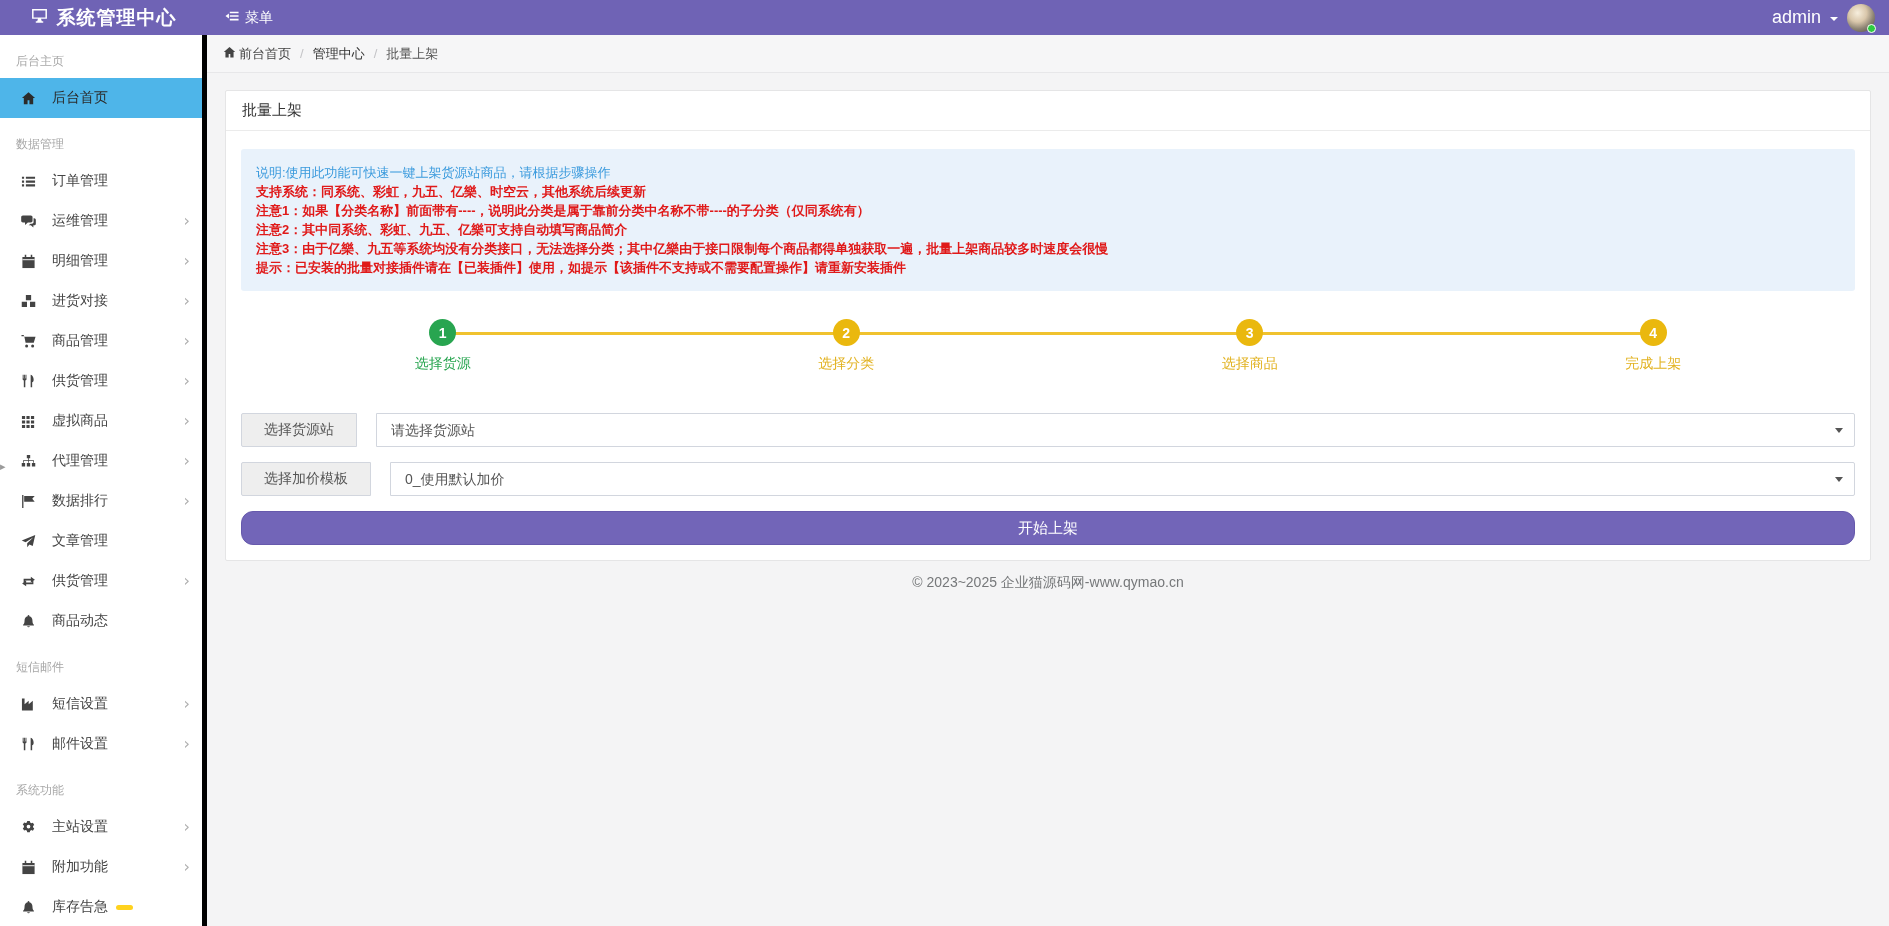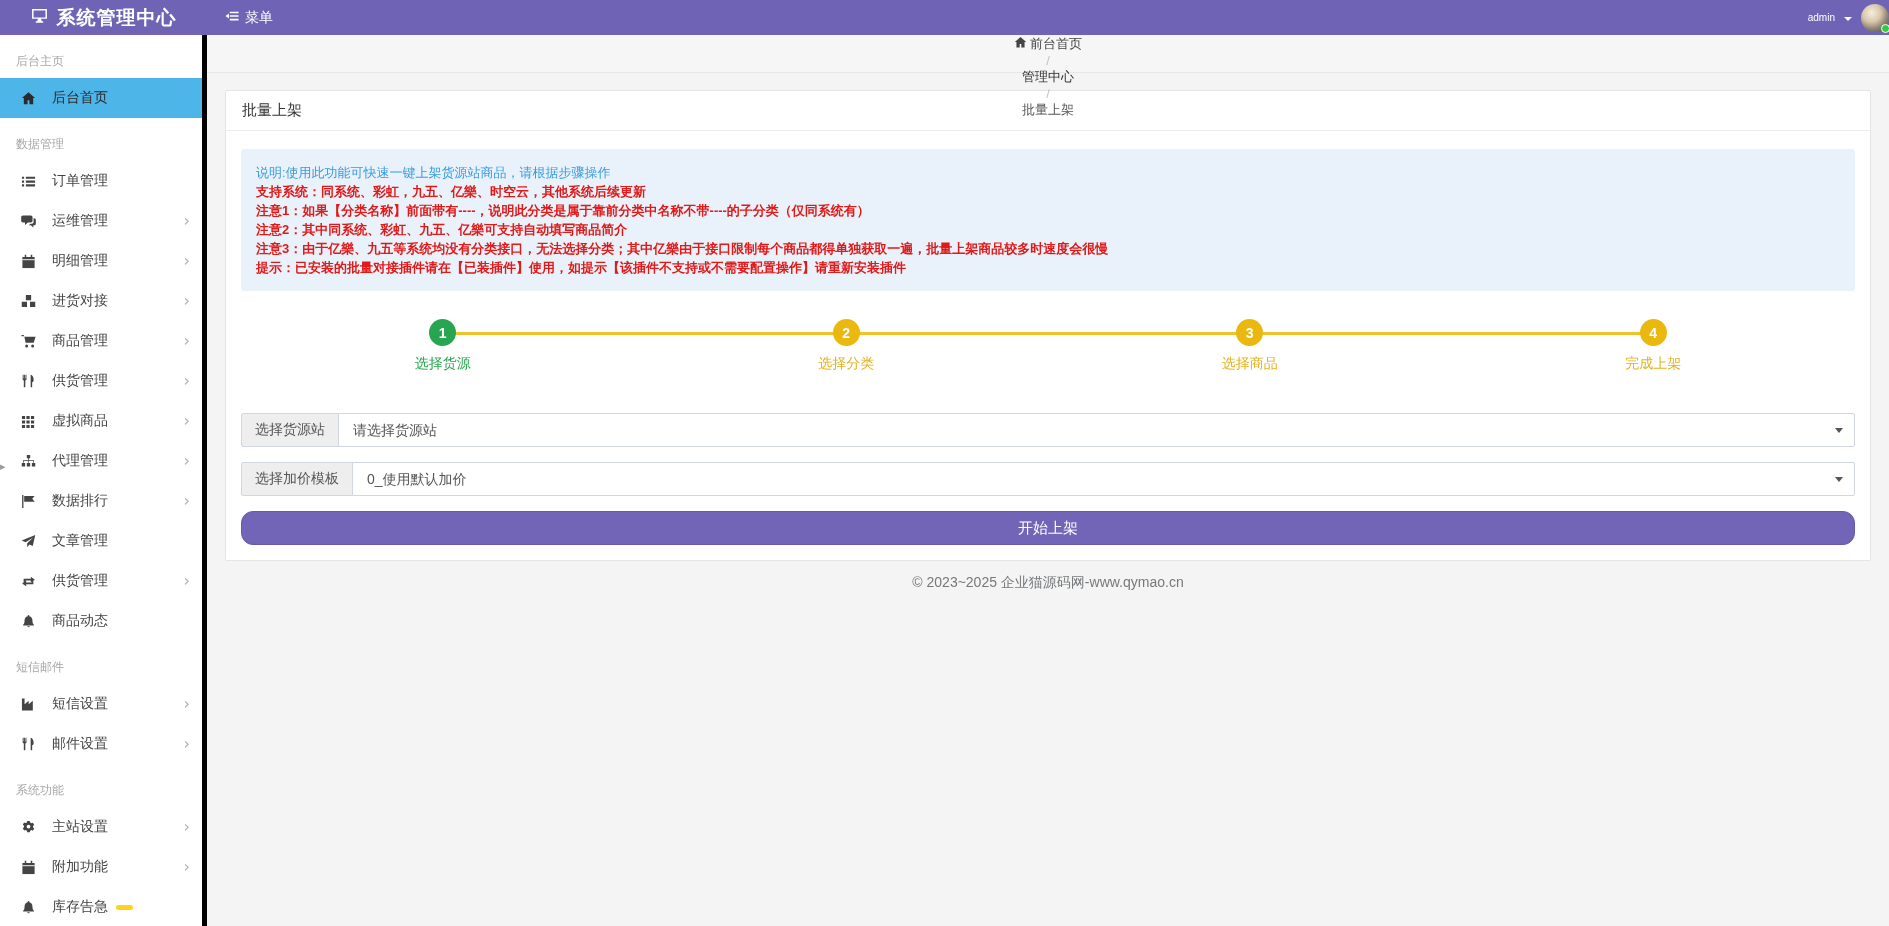--- a/index.html
+++ b/index.html
@@ -4,21 +4,21 @@
 <style>
   * { margin:0; padding:0; box-sizing:border-box; }
   html,body { width:1889px; height:926px; overflow:hidden; }
   body { font-family:"Liberation Sans","DejaVu Sans",sans-serif; background:#f4f4f5; color:#444; }
 
   
   .topbar { height:35px; background:#6f63b5; display:flex; align-items:center; color:#fff; position:relative; z-index:5; }
   .brand { width:207px; height:35px; display:flex; align-items:center; justify-content:center; gap:9px; font-size:19px; font-weight:bold; letter-spacing:1px; cursor:pointer; }
   .menu-toggle { display:flex; align-items:center; gap:6px; font-size:14px; padding:0 18px; height:35px; cursor:pointer; }
   .top-spacer { flex:1; }
-  .user-menu { display:flex; align-items:center; gap:9px; cursor:pointer; font-size:10px;text-align:right; }
+  .user-menu { display:flex; align-items:center; gap:9px; padding-right:14px; cursor:pointer; font-size:18px;text-align:right; }
   .caret-down { width:0; height:0; border-left:4px solid transparent; border-right:4px solid transparent; border-top:4px solid #fff; margin-top:2px; }
   .avatar { width:28px; height:28px; border-radius:50%; position:relative;
             background:radial-gradient(circle at 38% 32%, #f6eedd 0%, #d9c7ab 35%, #8d8474 62%, #46423a 100%); }
   .avatar .status-dot { position:absolute; right:-1px; bottom:-1px; width:9px; height:9px; border-radius:50%; background:#2ecc40; border:1.5px solid #fff; }
 
   
   .layout { display:flex; height:891px; }
   .sidebar { width:207px; background:#fff; border-right:5px solid #000000; flex:none; overflow:hidden; }
   .content { flex:1; background:#f4f4f5; overflow:hidden; }
 
@@ -26,21 +26,21 @@
   .side-section { padding:18px 15px 8px 16px; font-size:12px; color:#a7a7a7; }
   .side-item { height:40px; display:flex; align-items:center; padding:0 12px 0 20px; font-size:14px; color:#444; cursor:pointer; position:relative; }
   .side-item.active { background:#4eb5e9; color:#2b2b2b; }
   .sicon { width:16px; height:16px; margin-right:16px; display:inline-flex; align-items:center; justify-content:center; flex:none; }
   .sicon svg { display:block; }
   .slabel { flex:1; white-space:nowrap; }
   .sarrow { color:#b0b0b0; font-size:16px; line-height:1; font-family:"DejaVu Sans",sans-serif; }
   .dash-badge { width:17px; height:5px; border-radius:2.5px; background:#ffd21e; margin-left:8px; }
 
   
-  .crumb-bar { height:38px; background:#f6f6f7; border-bottom:1px solid #e7e7e9; display:flex; align-items:center; padding:0 16px; font-size:13px; color:#333;flex-direction:column; }
+  .crumb-bar { height:38px; background:#f6f6f7; border-bottom:1px solid #e7e7e9; display:flex; align-items:center; padding:0 16px; font-size:13px; color:#333; }
   .crumb-home { display:flex; align-items:center; gap:3px; cursor:pointer; color:#444; }
   .crumb-sep { color:#c3c3c6; margin:0 9px; }
   .crumb-current { color:#555; }
 
   
   .card { margin:17px 18px 0 18px; background:#fff; border:1px solid #e5e5e6; border-radius:2px; }
   .card-header { padding:10px 16px; font-size:15px; color:#333; border-bottom:1px solid #ebebeb; }
   .card-body { padding:18px 15px 15px 15px; }
 
   
@@ -54,22 +54,22 @@
   .wstep { flex:1; display:flex; flex-direction:column; align-items:center; position:relative; }
   .wcircle { width:27px; height:27px; border-radius:50%; color:#fff; font-size:14px; font-weight:bold; display:flex; align-items:center; justify-content:center; position:relative; z-index:1; }
   .wstep.current .wcircle { background:#28a550; }
   .wstep.pending .wcircle { background:#eab80e; }
   .wlabel { margin-top:9px; font-size:14px; }
   .wstep.current .wlabel { color:#28a550; }
   .wstep.pending .wlabel { color:#e2b220; }
 
   
   .form-row { display:flex; margin-bottom:15px; }
-  .addon { background:#eee; border:1px solid #d2d6de; color:#555; font-size:14px; padding:0 13px; height:34px; display:flex; align-items:center; white-space:nowrap; border-radius:2px 0 0 2px; }
-  .sel-wrap { flex:1; position:relative; margin-left:-1px; }
+  .addon { background:#eee; border:1px solid #d2d6de; color:#555; font-size:14px; padding:0 22px; height:34px; display:flex; align-items:center; white-space:nowrap; border-radius:2px 0 0 2px; }
+  .sel-wrap { flex:1; position:relative; margin-left:-1px;padding-left:20px; }
   .form-select { width:100%; height:34px; border:1px solid #d2d6de; background:#fff; color:#555; font-size:14px; padding:0 28px 0 14px; border-radius:0 2px 2px 0; appearance:none; -webkit-appearance:none; font-family:"Liberation Sans","DejaVu Sans",sans-serif; }
   .sel-caret { position:absolute; right:12px; top:15px; width:0; height:0; border-left:4.5px solid transparent; border-right:4.5px solid transparent; border-top:5px solid #555; pointer-events:none; }
 
   .submit-btn { display:block; width:100%; height:34px; background:#7265b8; color:#fff; border:1px solid #6659ac; border-radius:12px; font-size:15px; cursor:pointer; font-family:"Liberation Sans","DejaVu Sans",sans-serif; }
 
   .page-footer { text-align:center; margin-top:13px; font-size:14px; color:#76787a; }
 
   
   .edge-toggle { position:absolute; left:0; top:458px; width:8px; height:16px; color:#9a9a9a; font-size:11px; line-height:16px; cursor:pointer; z-index:9; }
 </style>

